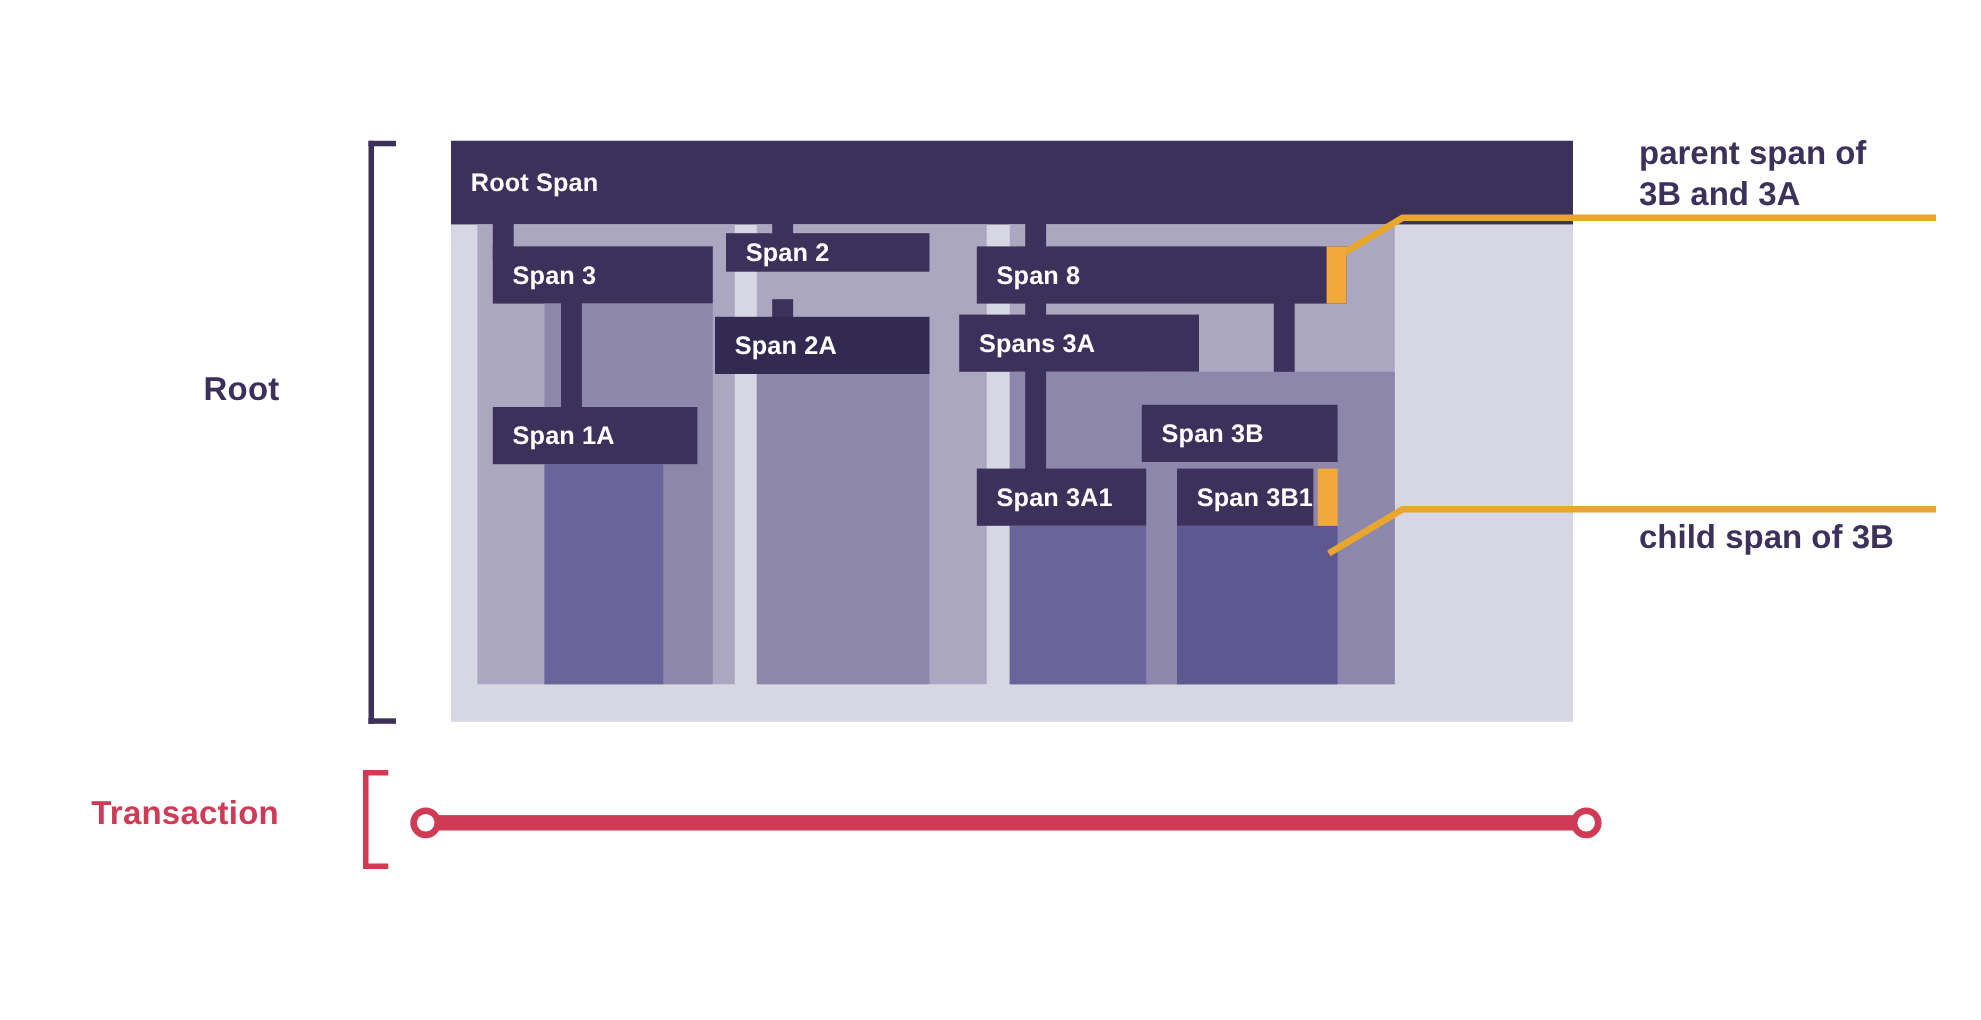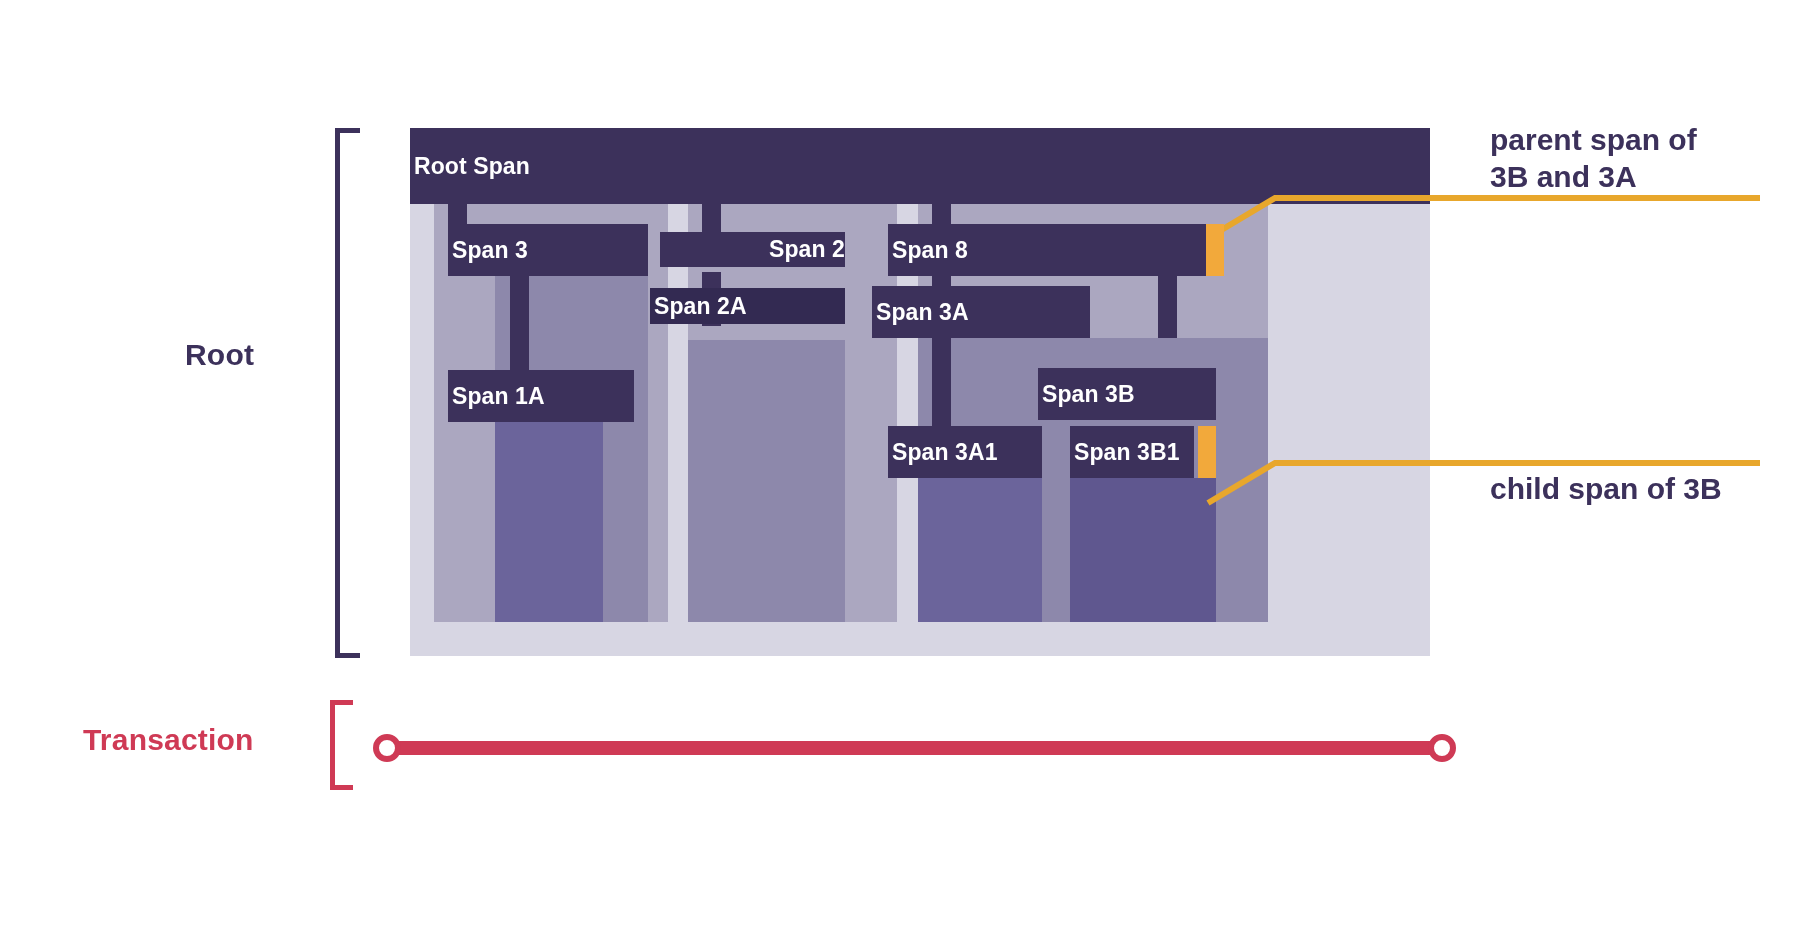--- a/index.html
+++ b/index.html
@@ -63,21 +63,21 @@
 
   
   .bar {
     position: absolute;
     color: #ffffff;
     font-size: 23px;
     font-weight: bold;
     line-height: 1;
     display: flex;
     align-items: center;
-    padding-left: 4px;
+    padding-left: 18px;
     white-space: nowrap;
     letter-spacing: .1px;
   }
   .bar.dark   { background: #3c315b; }
   .bar.darker { background: #332a52; }
 
   
   .body      { position: absolute; }
   .lvl0      { background: #d7d6e3; }
   .lvl1      { background: #aba7c0; }
@@ -163,44 +163,44 @@
     <div class="bar dark" style="left:38px; top:242px; width:186px; height:52px;">
       <span>Span 1A</span>
     </div>
 
     <div class="body lvl3" style="left:85px; top:294px; width:108px; height:200px;"></div>
 
     <div class="body lvl1" style="left:278px; top:76px; width:209px; height:418px;"></div>
 
     <div class="stem" style="left:292px; top:68px; width:19px; height:40px;"></div>
 
-    <div class="bar dark" style="left:250px; top:104px; width:185px; height:35px;justify-content:flex-end;">
+    <div class="bar dark" style="left:250px; top:84px; width:185px; height:35px;">
       <span>Span 2</span>
     </div>
 
     <div class="stem" style="left:292px; top:144px; width:19px; height:54px;"></div>
 
-    <div class="bar darker" style="left:240px; top:160px; width:195px; height:36px;">
+    <div class="bar darker" style="left:240px; top:160px; width:195px; height:52px;">
       <span>Span 2A</span>
     </div>
 
     <div class="body lvl2" style="left:278px; top:212px; width:157px; height:282px;"></div>
 
     <div class="body lvl1" style="left:508px; top:76px; width:350px; height:418px;"></div>
 
     <div class="stem" style="left:522px; top:68px; width:19px; height:40px;"></div>
 
     <div class="bar dark" style="left:478px; top:96px; width:336px; height:52px;">
       <span>Span 8</span>
     </div>
 
     <div class="stem" style="left:522px; top:144px; width:19px; height:42px;"></div>
 
     <div class="bar dark" style="left:462px; top:158px; width:218px; height:52px;">
-      <span>Span 3A</span>
+      <span>Spans 3A</span>
     </div>
 
     <div class="body lvl2" style="left:508px; top:210px; width:160px; height:284px;"></div>
 
     <div class="stem" style="left:522px; top:206px; width:19px; height:116px;"></div>
 
     <div class="bar dark" style="left:478px; top:298px; width:156px; height:52px;">
       <span>Span 3A1</span>
     </div>
 

